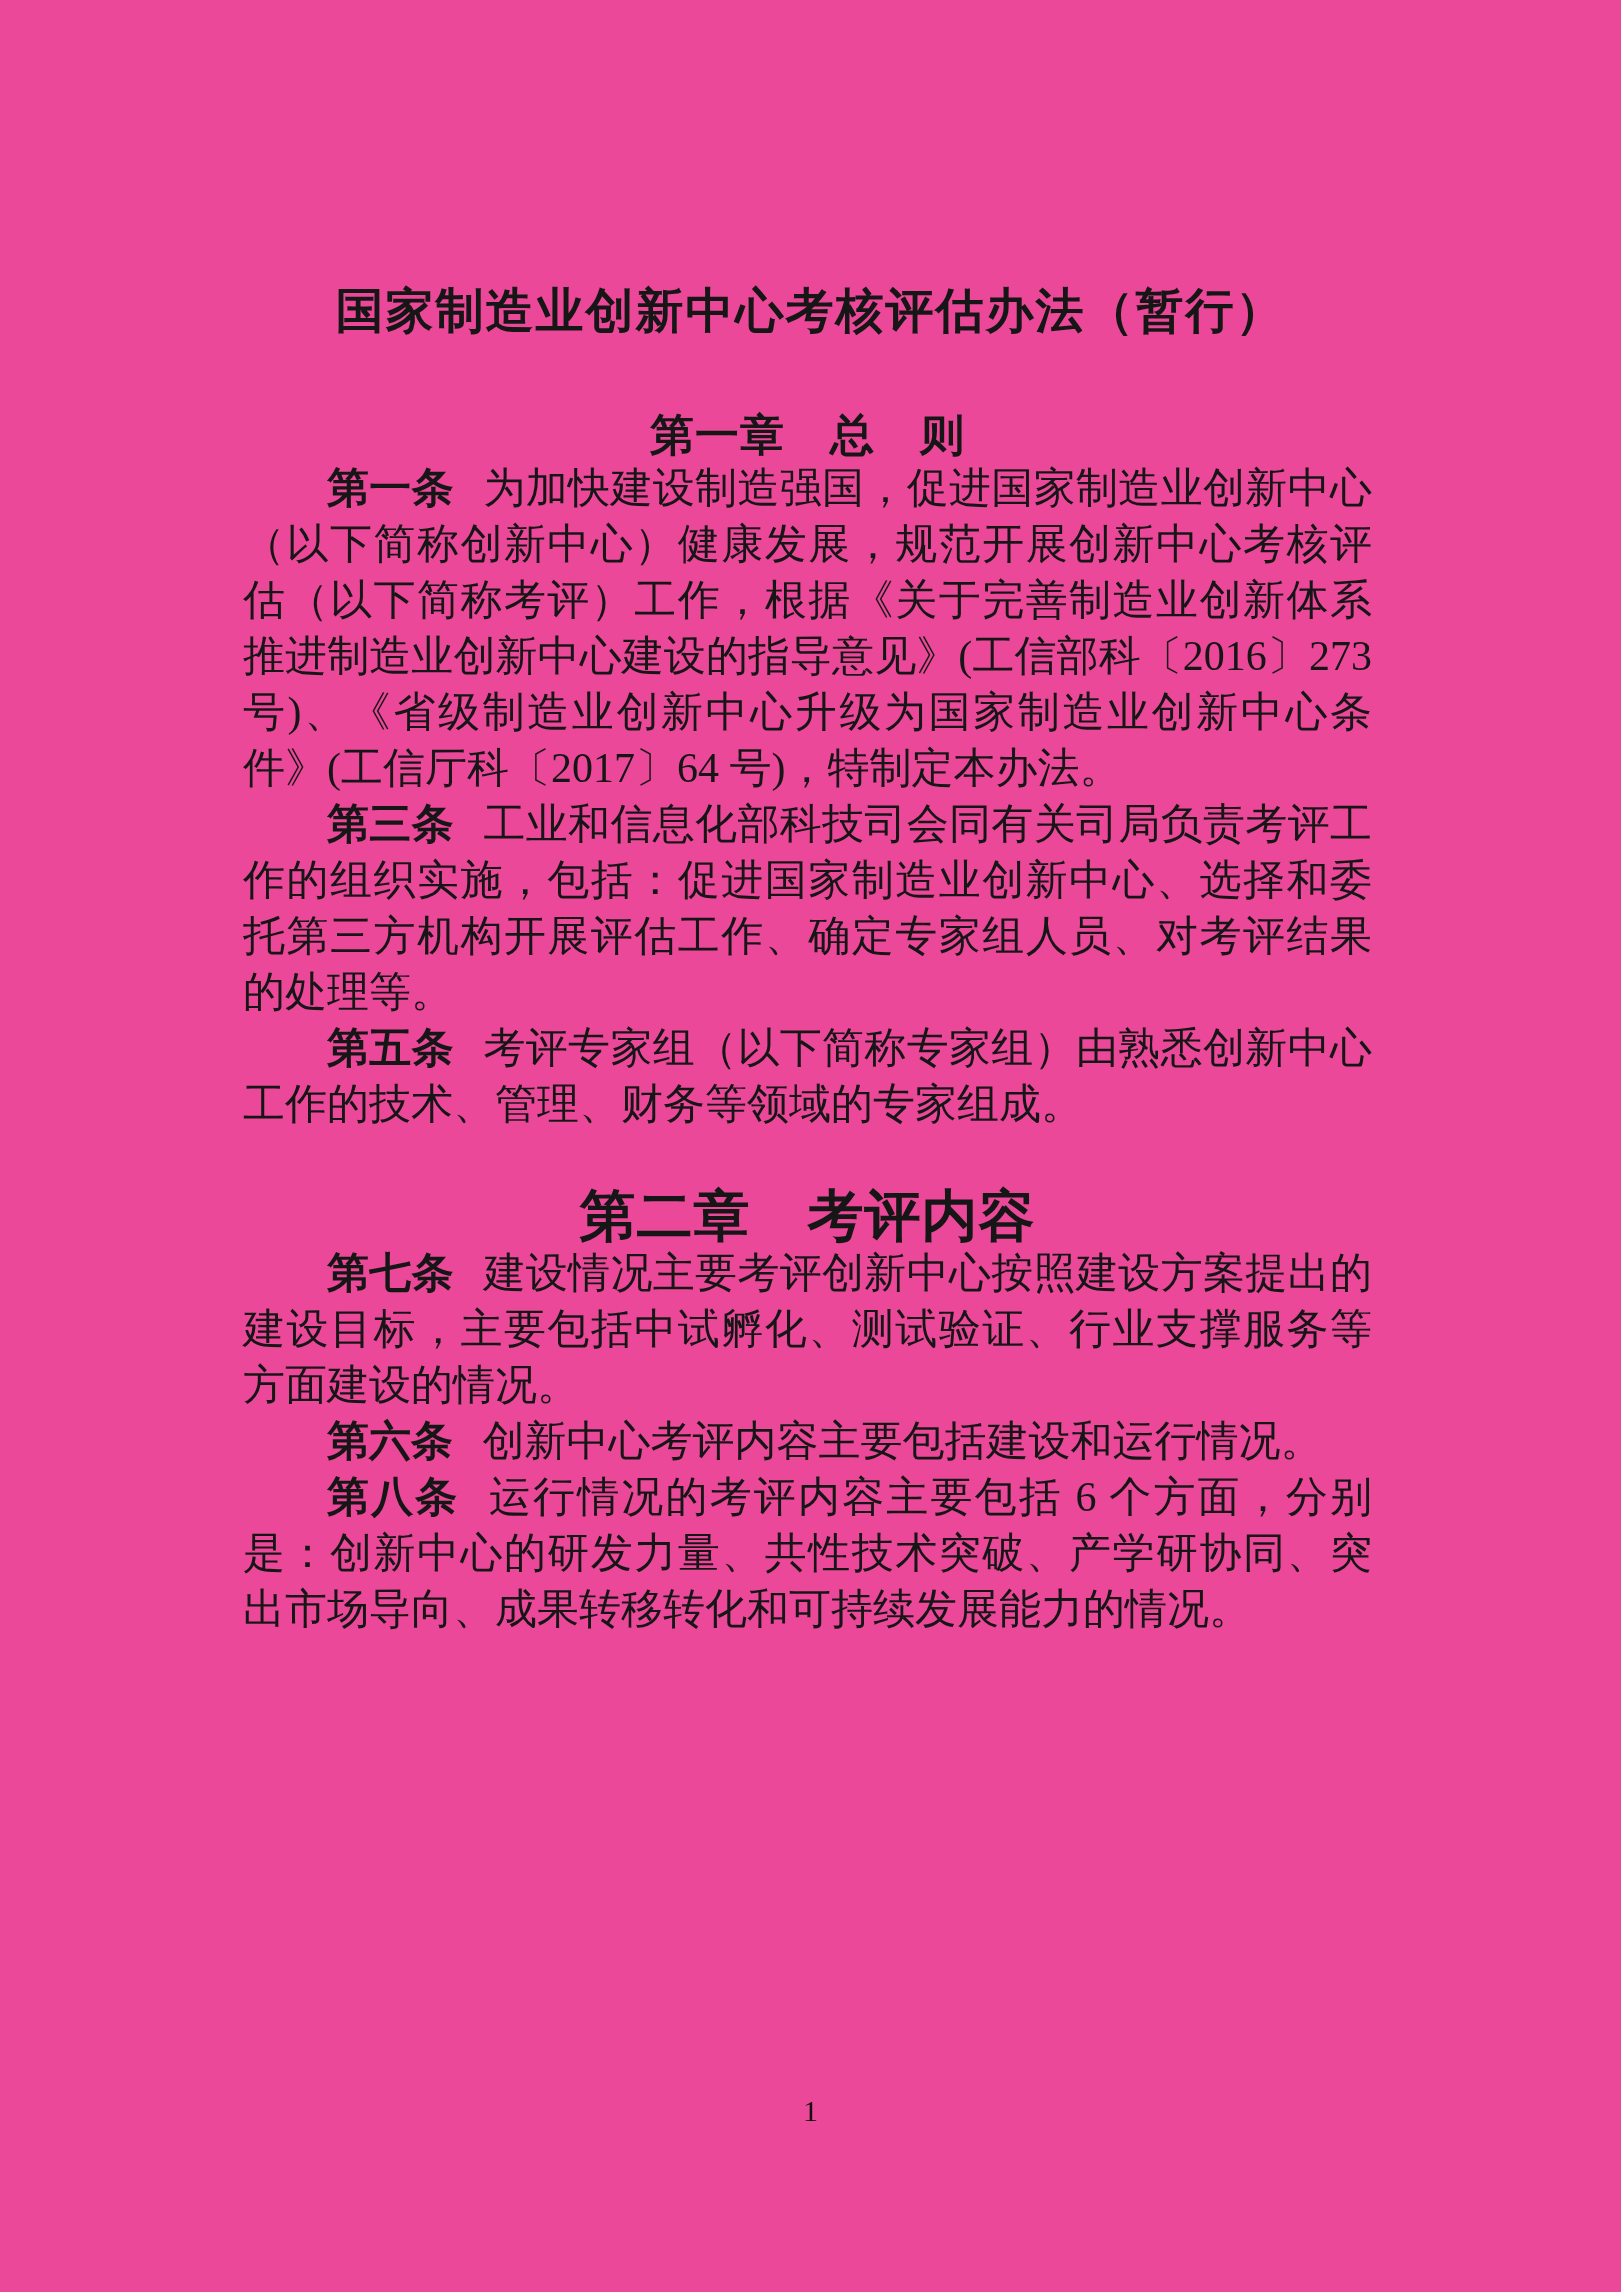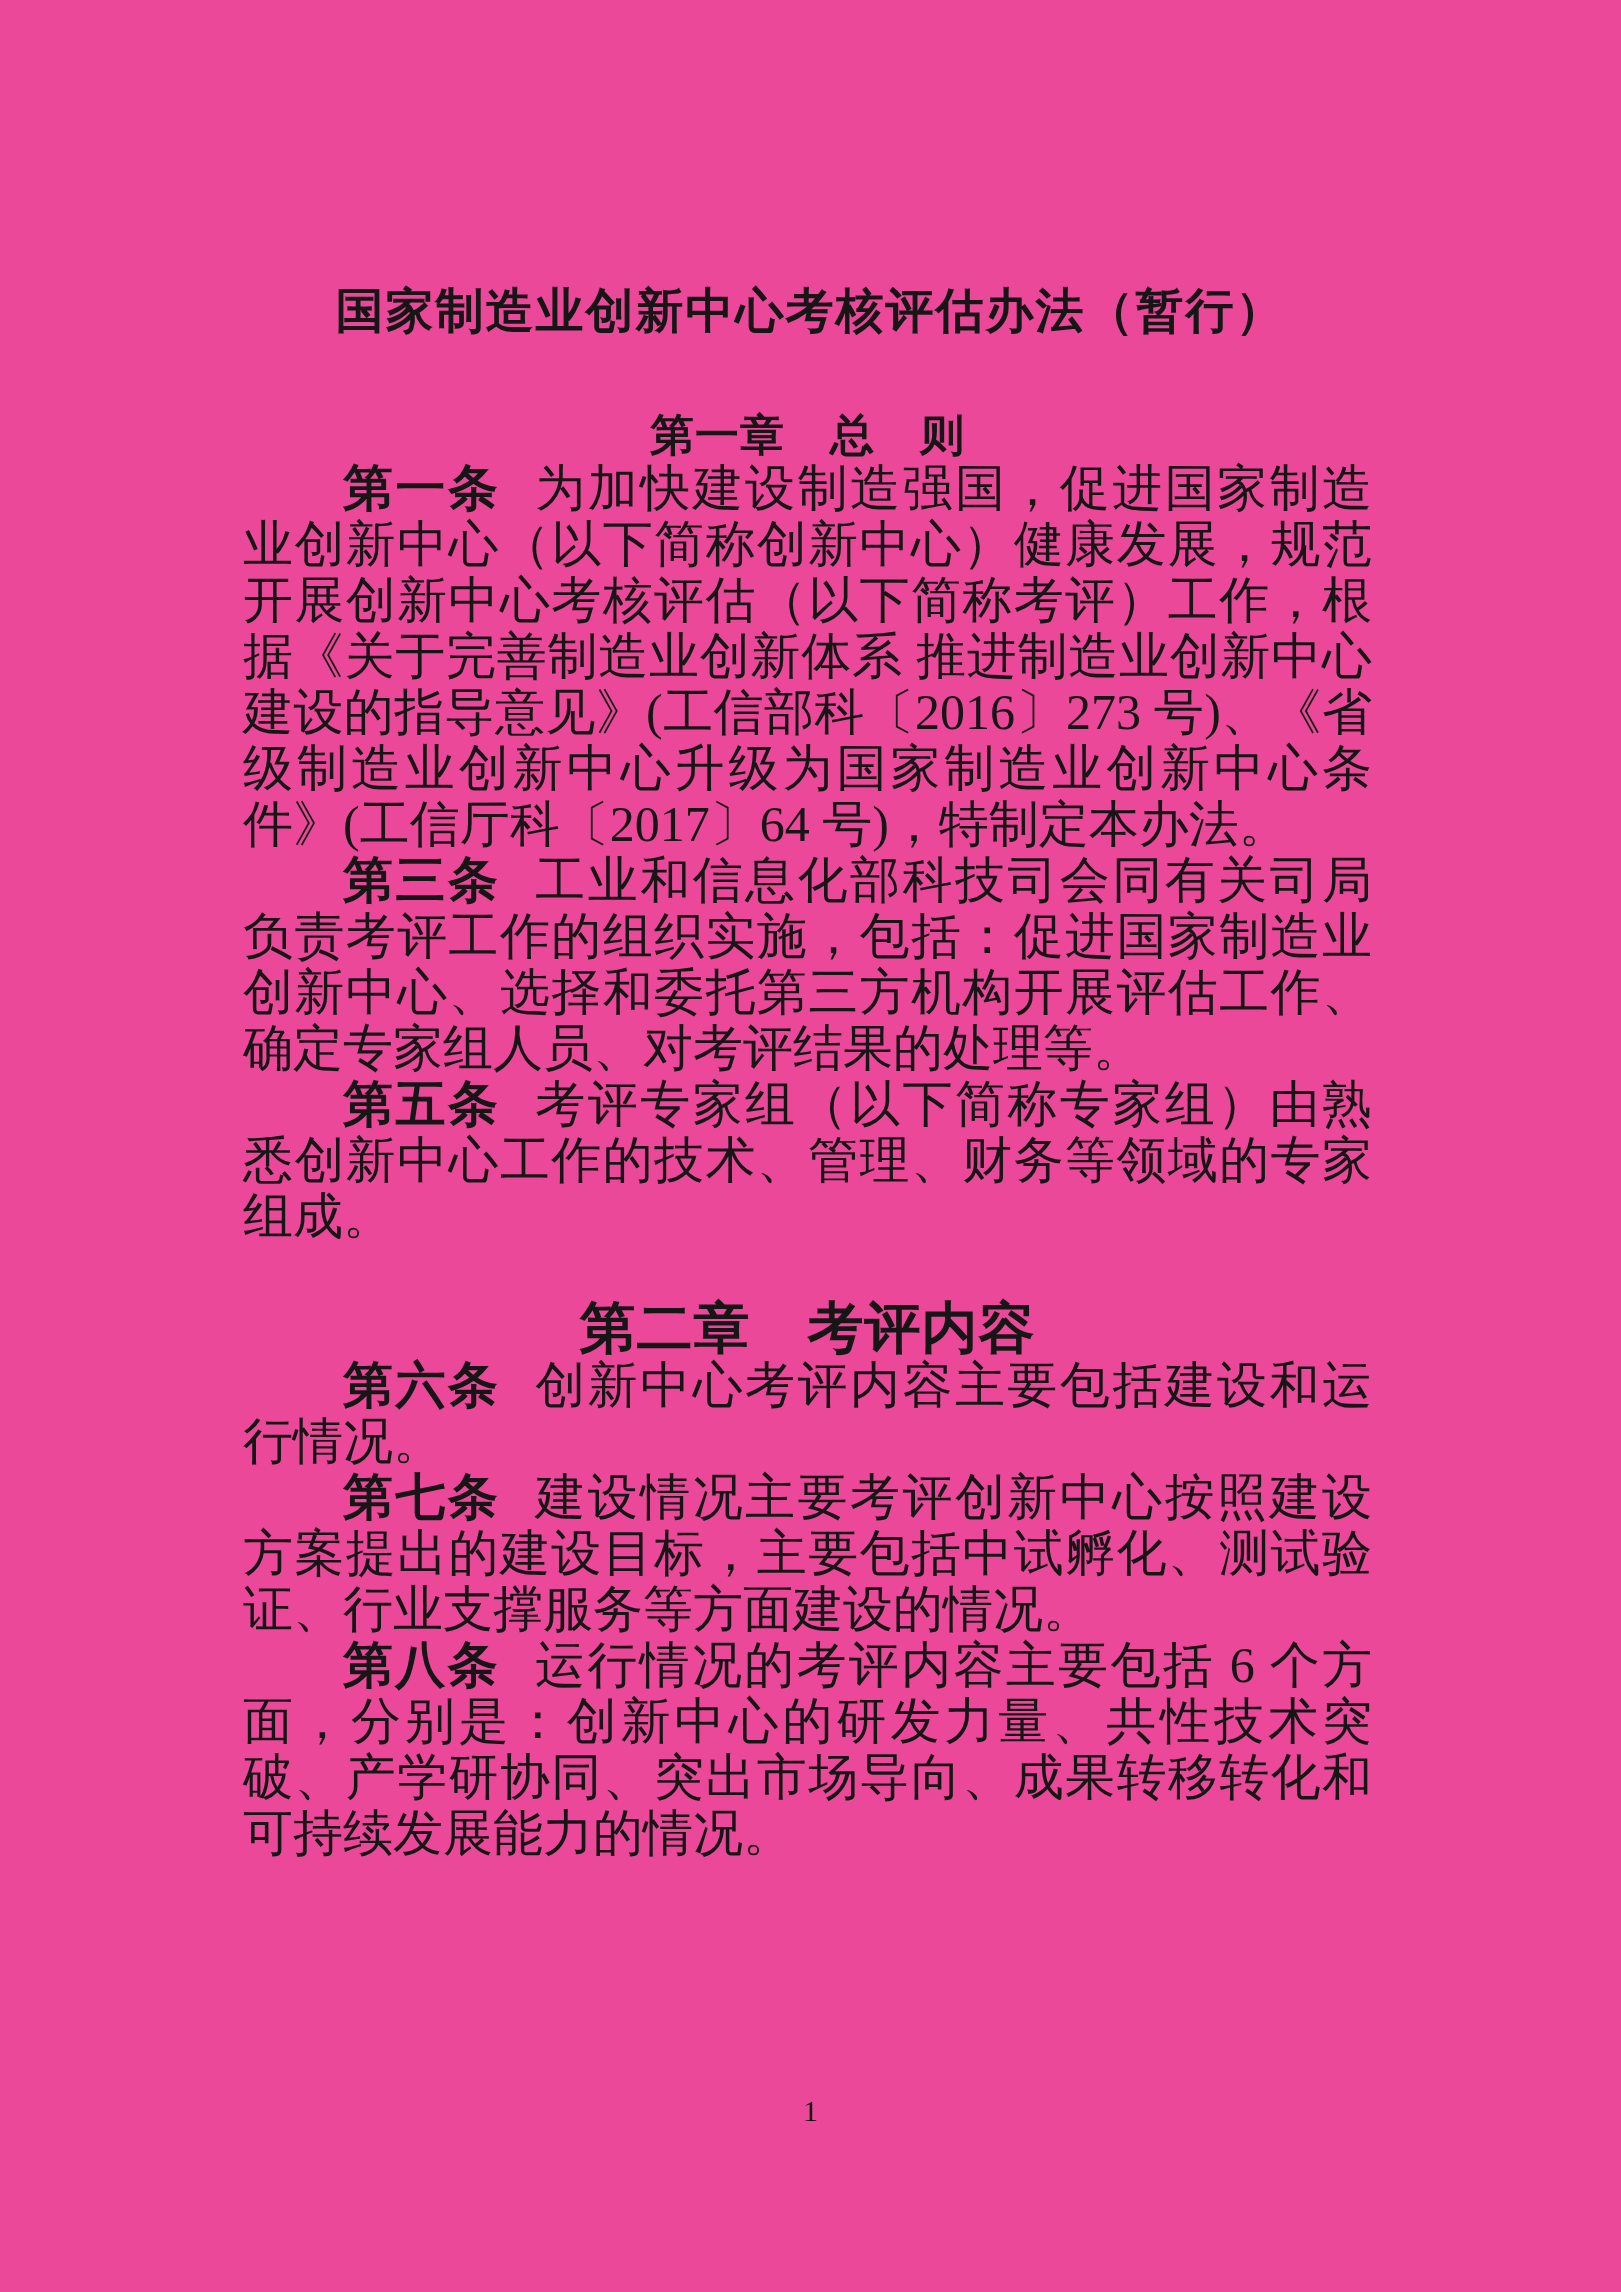--- a/index.html
+++ b/index.html
@@ -37,21 +37,21 @@
     margin: 74px 0 0 0;
     letter-spacing: 1px;
   }
   .chapter-heading.second {
     font-size: 56px;
     line-height: 57px;
     margin-top: 56px;
   }
   p.article {
     margin: 0;
-    font-size: 50px;
+    font-size: 42px;
     line-height: 56px;
     text-align: justify;
     text-justify: inter-ideograph;
     text-indent: 2em;
     word-break: break-all;
     overflow-wrap: anywhere;
   }
   .article-label {
     font-weight: 700;
     margin-right: 0.7em;
@@ -88,25 +88,25 @@
     </p>
 
 
     <p class="article">
       <span class="article-label">第五条</span><span>考评专家组（以下简称专家组）由熟悉创新中心工作的技术、管理、财务等领域的专家组成。</span>
     </p>
 
     <h2 class="chapter-heading second">第二章　考评内容</h2>
 
     <p class="article">
-      <span class="article-label">第六条</span><span>创新中心考评内容主要包括建设和运行情况。</span>
+      <span class="article-label">第七条</span><span>建设情况主要考评创新中心按照建设方案提出的建设目标，主要包括中试孵化、测试验证、行业支撑服务等方面建设的情况。</span>
     </p>
 
     <p class="article">
-      <span class="article-label">第七条</span><span>建设情况主要考评创新中心按照建设方案提出的建设目标，主要包括中试孵化、测试验证、行业支撑服务等方面建设的情况。</span>
+      <span class="article-label">第六条</span><span>创新中心考评内容主要包括建设和运行情况。</span>
     </p>
 
     <p class="article">
       <span class="article-label">第八条</span><span>运行情况的考评内容主要包括 6 个方面，分别是：创新中心的研发力量、共性技术突破、产学研协同、突出市场导向、成果转移转化和可持续发展能力的情况。</span>
     </p>
 
 
   </div>
 
   <div class="page-number">1</div>

